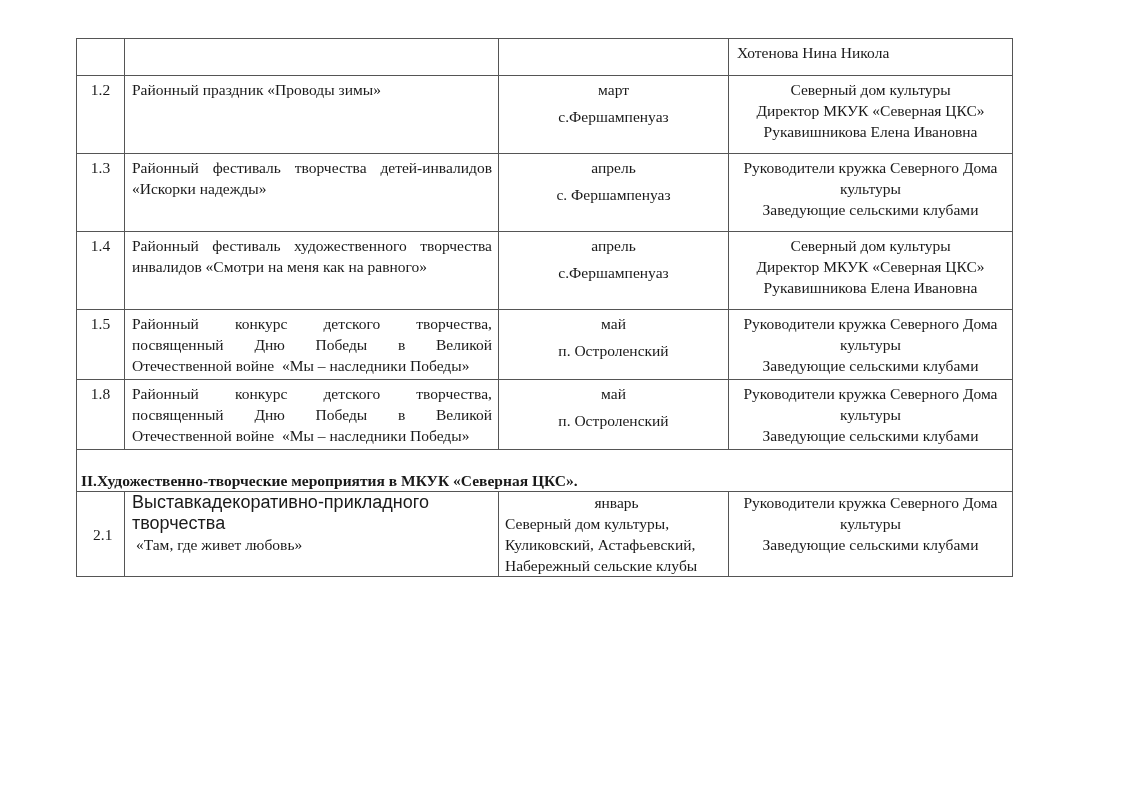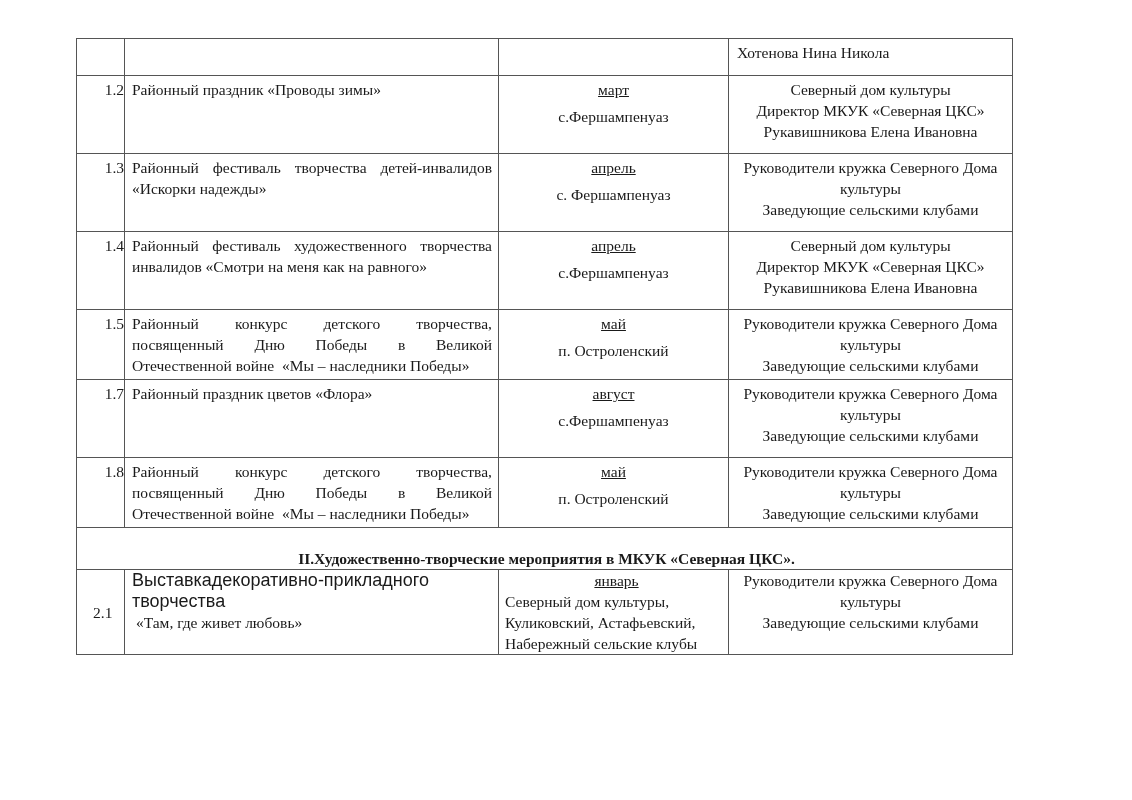--- a/index.html
+++ b/index.html
@@ -1,31 +1,31 @@
 <!DOCTYPE html>
 <html><head>
 <meta charset="utf-8">
 <style>
   html, body { margin:0; padding:0; background:#ffffff; }
   body { width:1132px; height:800px; position:relative; overflow:hidden;
          font-family:"Liberation Serif", serif; color:#1a1a1a; font-size:15.5px; }
   .tbl { position:absolute; left:76px; top:38px; width:937px; border-collapse:collapse; table-layout:fixed;border-radius:32px; }
   .tbl td { border:1.5px solid #555; vertical-align:top; padding:0; line-height:21px; }
-  .c1 { width:47px; text-align:right; }
+  .c1 { width:47px; text-align:center; }
   .c2 { width:373px; }
   .c3 { width:229px; text-align:center; }
   .c4 { text-align:center; }
   .num { padding-top:3px !important; }
   .ev { padding:3px 6px 0 7px !important; text-align:justify; text-align-last:left; }
   .dt { padding-top:3px !important; }
-  .dt .month { display:block;text-decoration:underline; }
+  .dt .month { display:block; }
   .dt .place { display:block; margin-top:6px; }
   .rs { padding-top:3px !important; }
   .rs span { display:block; }
-  .section td { padding:20px 0 0 4px !important; font-weight:bold; height:20px;text-align:center; }
+  .section td { padding:20px 0 0 4px !important; font-weight:bold; height:20px; }
   .r0 td { height:33px; }
   .r0 .rs { text-align:left; padding-left:8px; }
   .row-std td { height:74px; }
   .row-s2 .num { vertical-align:middle; padding-top:0 !important; }
   .row-s2 .ev { padding-top:0 !important; }
   .row-s2 .dt { padding-top:0 !important; text-align:left; padding-left:6px !important;margin-top:48px; }
   .row-s2 .dt .month { text-align:center; }
   .row-s2 .dt .place { margin-top:0; }
   .row-s2 .rs { padding-top:0 !important; }
   .row-s2 td { height:82px; }
@@ -105,33 +105,20 @@
       <span class="place">п. Остроленский</span>
     </td>
     <td class="c4 rs">
       <span>Руководители кружка Северного Дома</span>
       <span>культуры</span>
       <span>Заведующие сельскими клубами</span>
     </td>
   </tr>
 
 
-  <tr class="row-std" style="height:78px">
-    <td class="c1 num">1.7</td>
-    <td class="c2 ev">Районный праздник цветов «Флора»</td>
-    <td class="c3 dt">
-      <span class="month">август</span>
-      <span class="place">с.Фершампенуаз</span>
-    </td>
-    <td class="c4 rs">
-      <span>Руководители кружка Северного Дома</span>
-      <span>культуры</span>
-      <span>Заведующие сельскими клубами</span>
-    </td>
-  </tr>
 
   <tr style="height:70px">
     <td class="c1 num">1.8</td>
     <td class="c2 ev">
       <div style="text-align:justify;text-align-last:justify">Районный конкурс детского творчества,</div>
       <div style="text-align:justify;text-align-last:justify">посвященный Дню Победы в Великой</div>
       <div style="white-space:pre">Отечественной войне  «Мы – наследники Победы»</div>
     </td>
     <td class="c3 dt">
       <span class="month">май</span>

